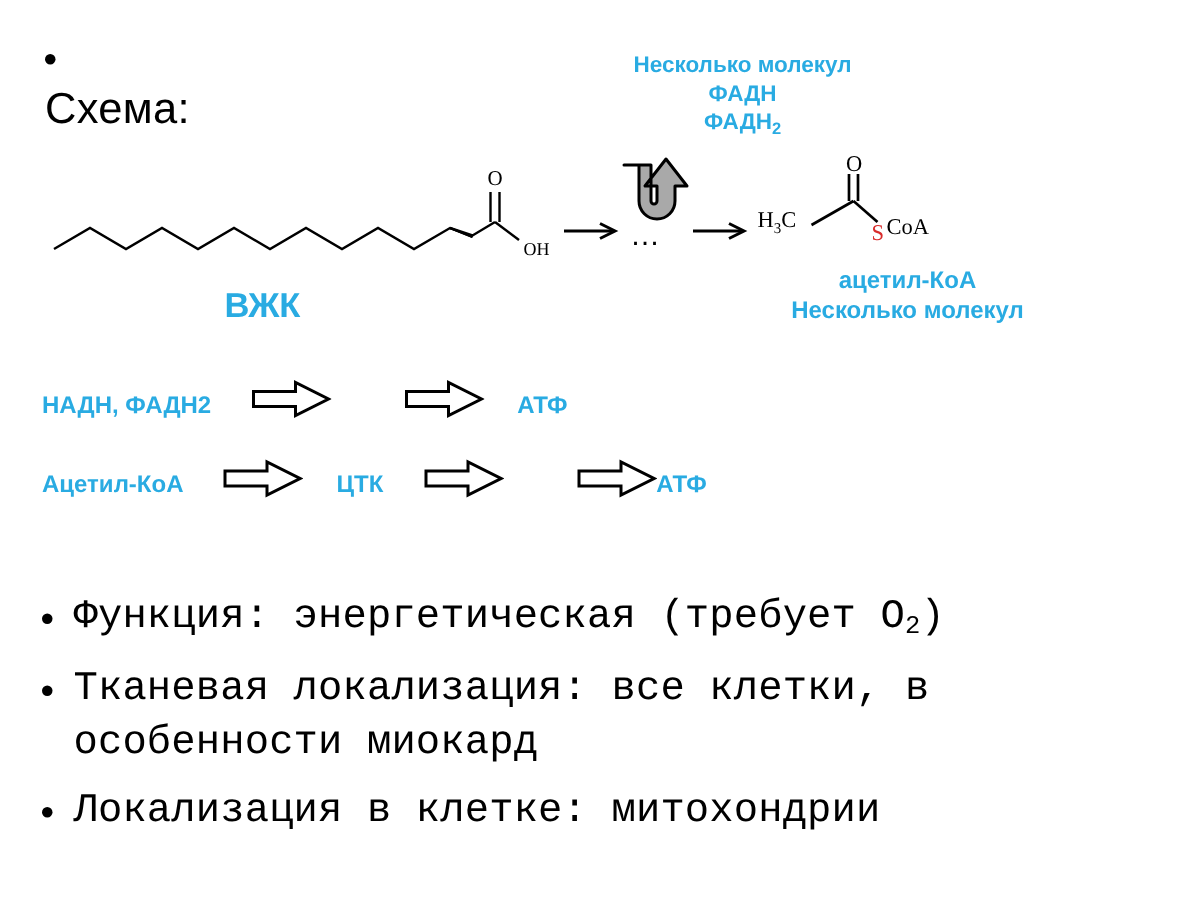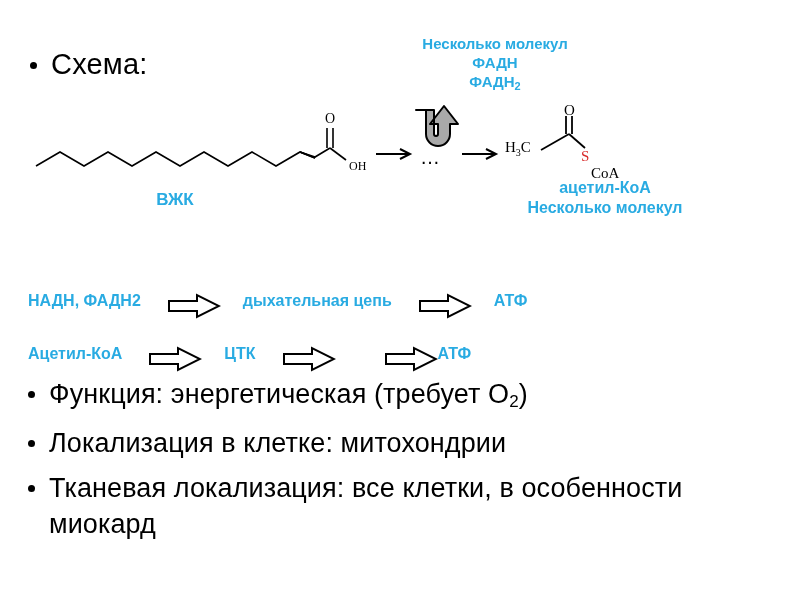--- a/index.html
+++ b/index.html
@@ -13,24 +13,25 @@
     position: relative;
     overflow: hidden;
     font-family: "Liberation Sans", sans-serif;
     color: #000000;
   }
 
   
   .top-bullet {
     position: absolute;
     left: 30px;
-    top: 48px;
+    top: 22px;
     display: flex;
     align-items: flex-start;
     gap: 14px;
+    flex-direction: column;
   }
   .top-bullet .dot {
     width: 7px;
     height: 7px;
     border-radius: 50%;
     background: #000;
     margin-top: 14px;
     flex: none;
   }
   .top-bullet .txt {
@@ -62,21 +63,21 @@
     width: 360px;
     height: 80px;
   }
   .vjk-label {
     position: absolute;
     left: 100px;
     top: 190px;
     width: 150px;
     text-align: center;
     color: #29ABE2;
-    font-size: 17px;
+    font-size: 23px;
     font-weight: 700;
   }
 
   
   .mid-arrows {
     position: absolute;
     left: 372px;
     top: 100px;
     width: 140px;
     height: 80px;
@@ -102,42 +103,41 @@
   .coa-structure .atom {
     position: absolute;
     font-family: "Liberation Serif", serif;
     font-size: 15px;
     white-space: nowrap;
   }
   .coa-structure .atom sub { font-size: 10px; }
   .atom-o  { left: 59px;  top: -2px; }
   .atom-h3c{ left: 0px;   top: 35px; }
   .atom-s  { left: 76px;  top: 44px; color: #D82B2B; }
-  .atom-coa{ left: 86px;  top: 61px; }
+  .atom-coa{ left: 86px;  top: 40px; }
 
   .coa-label {
     position: absolute;
     left: 455px;
     top: 178px;
     width: 300px;
     text-align: center;
     color: #29ABE2;
     font-size: 16px;
     font-weight: 700;
     line-height: 20px;
   }
   .coa-label .ln { display: block; }
 
   
   .eq-row {
     position: absolute;
     display: flex;
-    align-items: flex-start;
+    align-items: flex-end;
     white-space: nowrap;
-    margin-top: 40px;
   }
   .eq-row .term {
     color: #29ABE2;
     font-size: 16px;
     font-weight: 700;
   }
   .block-arrow {
     display: inline-block;
     width: 54px;
     height: 28px;
@@ -145,22 +145,23 @@
   }
   .eq-row-1 { left: 28px; top: 252px; }
   .eq-row-2 { left: 28px; top: 305px; }
   .gap-a { width: 26px; }
   .gap-b { width: 22px; }
 
   
   .bottom-list {
     position: absolute;
     left: 28px;
-    top: 376px;
+    top: 394px;
     width: 740px;
+    font-family: Liberation Mono, monospace;
   }
   .b-item {
     display: flex;
     align-items: flex-start;
     gap: 14px;
     margin-bottom: 9px;
   }
   .b-item .dot {
     width: 7px;
     height: 7px;
@@ -252,21 +253,20 @@
 
 <div class="eq-row eq-row-1">
   <span class="term">НАДН, ФАДН2</span>
   <span class="gap-a"></span>
   <span class="block-arrow">
     <svg width="54" height="28" viewBox="0 0 54 28">
       <polygon points="2,9 30,9 30,3 52,14 30,25 30,19 2,19" fill="#FFFFFF" stroke="#000000" stroke-width="2" stroke-linejoin="miter"></polygon>
     </svg>
   </span>
   <span class="gap-b"></span>
-  <span class="term">дыхательная цепь</span>
   <span class="gap-a"></span>
   <span class="block-arrow">
     <svg width="54" height="28" viewBox="0 0 54 28">
       <polygon points="2,9 30,9 30,3 52,14 30,25 30,19 2,19" fill="#FFFFFF" stroke="#000000" stroke-width="2" stroke-linejoin="miter"></polygon>
     </svg>
   </span>
   <span class="gap-b"></span>
   <span class="term">АТФ</span>
 </div>
 
@@ -298,21 +298,21 @@
 
 <div class="bottom-list">
 
   <div class="b-item">
     <span class="dot"></span>
     <span class="txt"><span>Функция: энергетическая (требует О</span><sub>2</sub><span>)</span></span>
   </div>
 
   <div class="b-item">
     <span class="dot"></span>
+    <span class="txt">Тканевая локализация: все клетки, в особенности миокард</span>
+  </div>
+
+  <div class="b-item">
+    <span class="dot"></span>
     <span class="txt">Локализация в клетке: митохондрии</span>
   </div>
 
-  <div class="b-item">
-    <span class="dot"></span>
-    <span class="txt">Тканевая локализация: все клетки, в особенности миокард</span>
-  </div>
-
 </div>
 
 </body></html>

